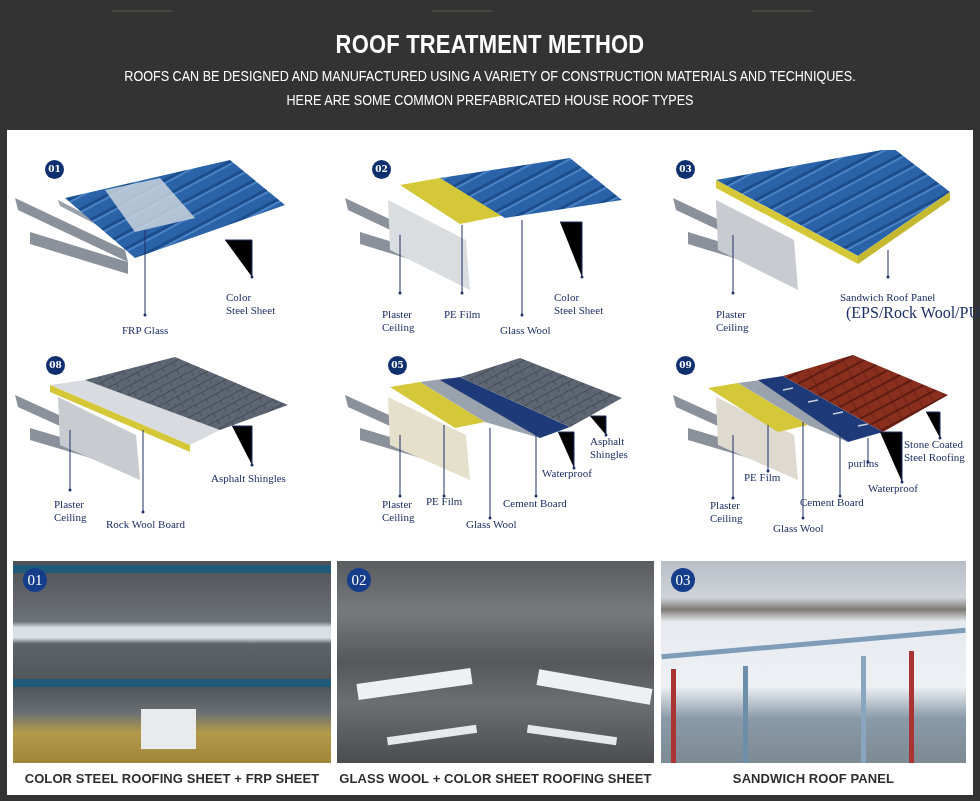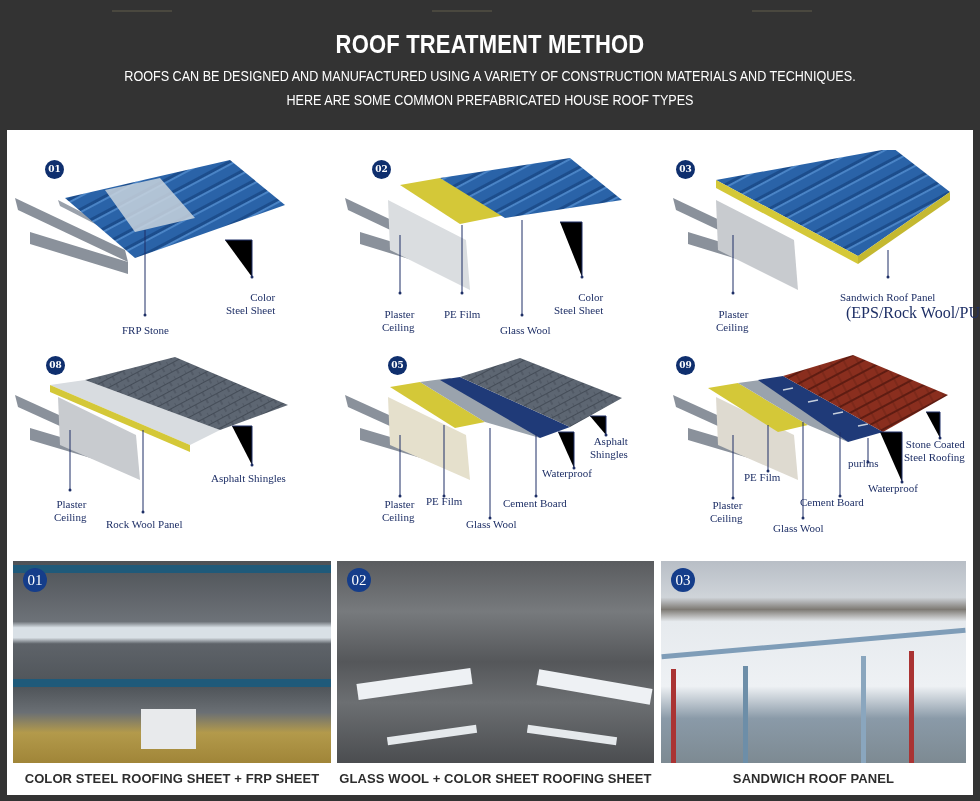--- a/index.html
+++ b/index.html
@@ -11,21 +11,21 @@
   .header .wm { position: absolute; top: 2px; width: 60px; height: 10px; border-bottom: 2px solid #5a5648; opacity: 0.6; }
   .title { position: absolute; top: 30px; width: 100%; font-size: 25px; font-weight: bold; letter-spacing: 0.2px; transform: scaleX(0.88); }
   .sub1 { position: absolute; top: 68px; width: 100%; font-size: 14px; transform: scaleX(0.9); }
   .sub2 { position: absolute; top: 92px; width: 100%; font-size: 14px; transform: scaleX(0.9); }
 
   .card { position: absolute; left: 7px; top: 130px; width: 966px; height: 665px; background: #ffffff; }
 
   .diagram { position: absolute; width: 322px; height: 210px; }
   .diagram svg { position: absolute; left: 0; top: 0; }
   .badge { position: absolute; width: 19px; height: 19px; border-radius: 50%; background: #0f2f6e; color: #fff; font-family: "DejaVu Serif", serif; font-weight: bold; font-size: 9px; line-height: 19px; text-align: center; }
-  .lbl { position: absolute; font-family: "Liberation Serif", serif; font-size: 11px; color: #1e2f66; text-align: right; line-height: 13px; white-space: nowrap; }
+  .lbl { position: absolute; font-family: "Liberation Serif", serif; font-size: 11px; color: #1e2f66; text-align: left; line-height: 13px; white-space: nowrap; }
 
   .photo { position: absolute; top: 561px; height: 202px; overflow: hidden; }
   .photo .pbadge { position: absolute; left: 10px; top: 7px; width: 24px; height: 24px; border-radius: 50%; background: #153d8a; color: #fff; font-family: "Liberation Serif", serif; font-size: 15px; line-height: 24px; text-align: center; }
   .caption { position: absolute; top: 771px; height: 18px; font-size: 13px; font-weight: bold; color: #2d2d2d; text-align: center; letter-spacing: 0.1px; }
 </style>
 </head>
 <body>
 
 <div class="header">
   <div class="wm-row">
@@ -67,21 +67,21 @@
     <polygon points="55,48 220,10 275,55 125,108" fill="url(#ribs)"></polygon>
     <polygon points="95,40 150,28 185,68 125,82" fill="#c9d3dd" opacity="0.85"></polygon>
   </svg>
   <div class="badge" style="left:35px;top:10px">01</div>
   <svg width="322" height="200" style="position:absolute;left:0;top:0">
     <path d="M135 80 V165" stroke="#1e2f66" stroke-width="1"></path>
       <circle cx="135" cy="165" r="1.5" fill="#1e2f66"></circle>
     <path d="M215 90 H242 V127" stroke="#1e2f66" stroke-width="1"></path>
       <circle cx="242" cy="127" r="1.5" fill="#1e2f66"></circle>
   </svg>
-  <div class="lbl" style="left:112px;top:174px">FRP Stone</div>
+  <div class="lbl" style="left:112px;top:174px">FRP Glass</div>
   <div class="lbl" style="left:216px;top:141px;white-space:pre">Color
 Steel Sheet</div>
 </div>
 
 <div class="diagram" style="left:340px;top:150px">
   <svg width="322" height="200">
     <polygon points="5,48 115,100 118,112 8,60" fill="#8a919b"></polygon>
     <polygon points="20,82 118,112 118,124 20,94" fill="#8a919b"></polygon>
     <polygon points="48,50 126,90 130,140 50,100" fill="#dadde0"></polygon>
     <polygon points="60,35 100,28 165,65 120,74" fill="#d4c838"></polygon>
@@ -141,21 +141,21 @@
   <svg width="322" height="200" style="position:absolute;left:0;top:0">
     <path d="M60 80 V140" stroke="#1e2f66"></path>
       <circle cx="60" cy="140" r="1.5" fill="#1e2f66"></circle>
     <path d="M133 80 V162" stroke="#1e2f66"></path>
       <circle cx="133" cy="162" r="1.5" fill="#1e2f66"></circle>
     <path d="M222 76 H242 V115" stroke="#1e2f66"></path>
       <circle cx="242" cy="115" r="1.5" fill="#1e2f66"></circle>
   </svg>
   <div class="lbl" style="left:44px;top:148px;white-space:pre">Plaster
 Ceiling</div>
-  <div class="lbl" style="left:96px;top:168px">Rock Wool Panel</div>
+  <div class="lbl" style="left:96px;top:168px">Rock Wool Board</div>
   <div class="lbl" style="left:201px;top:122px">Asphalt Shingles</div>
 </div>
 
 <div class="diagram" style="left:340px;top:350px">
   <svg width="322" height="200">
     <polygon points="5,45 115,95 118,107 8,57" fill="#8a919b"></polygon>
     <polygon points="20,78 118,107 118,119 20,90" fill="#8a919b"></polygon>
     <polygon points="48,47 126,85 130,130 50,95" fill="#e5e0cc"></polygon>
     <polygon points="50,37 80,32 145,72 115,78" fill="#d4c838"></polygon>
     <polygon points="80,32 110,28 200,88 145,72" fill="#9aa3ad"></polygon>

